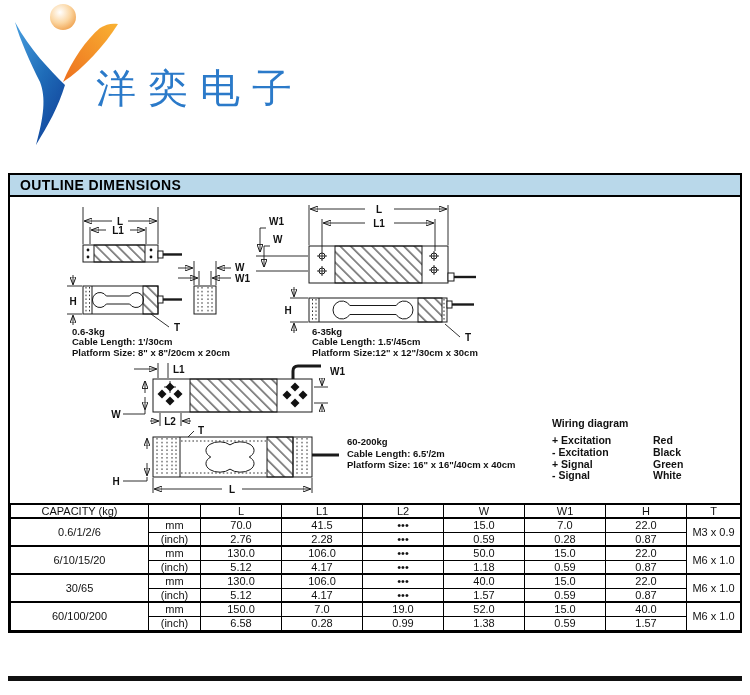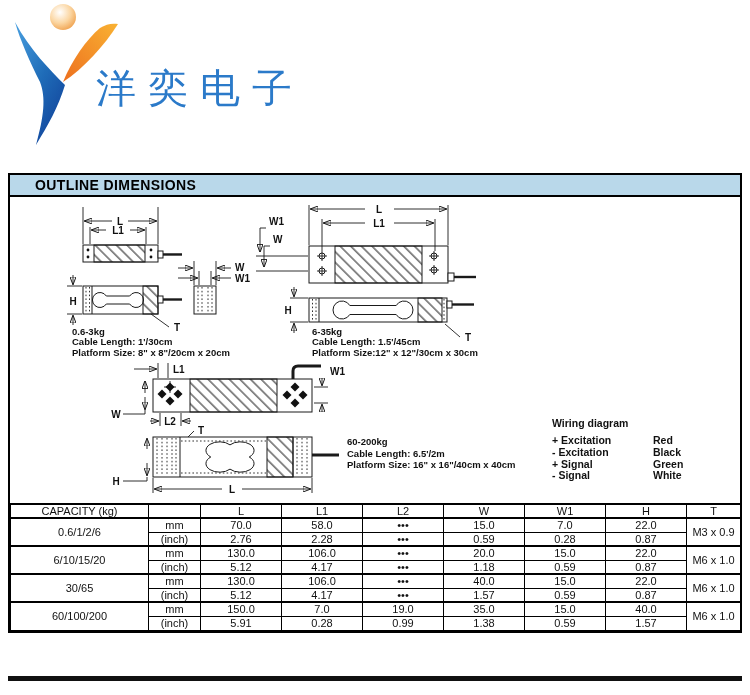--- a/index.html
+++ b/index.html
@@ -17,21 +17,21 @@
     color:#2b7ac9;letter-spacing:12px;white-space:nowrap;font-weight:400;
   }
 
   
   .panel{
     position:absolute;left:8px;top:173px;width:734px;box-sizing:border-box;
     border:2px solid #000;background:#fff;
   }
   .panel-header{
     height:20px;background:#b9d8ea;border-bottom:2px solid #000;
-    display:flex;align-items:center;padding-left:25px;
+    display:flex;align-items:center;padding-left:10px;
   }
   .panel-header span{font-size:14px;font-weight:700;letter-spacing:.4px;color:#000;}
   .draw-area{width:730px;height:306px;position:relative;background:#fff;}
   svg.draw{display:block;width:730px;height:306px;}
 
   
   .draw line,.draw path,.draw rect,.draw circle,.draw polyline{
     stroke:#1a1a1a;fill:none;stroke-width:1;
   }
   .draw .thin{stroke-width:.9;}
@@ -342,21 +342,21 @@
           <th>W1</th>
           <th>H</th>
           <th>T</th>
         </tr>
       </thead>
       <tbody>
         <tr class="grp">
           <td rowspan="2">0.6/1/2/6</td>
           <td>mm</td>
           <td>70.0</td>
-          <td>58.0</td>
+          <td>41.5</td>
           <td>•••</td>
           <td>15.0</td>
           <td>7.0</td>
           <td>22.0</td>
           <td rowspan="2">M3 x 0.9</td>
         </tr>
         <tr>
           <td>(inch)</td>
           <td>2.76</td>
           <td>2.28</td>
@@ -364,21 +364,21 @@
           <td>0.59</td>
           <td>0.28</td>
           <td>0.87</td>
         </tr>
         <tr class="grp">
           <td rowspan="2">6/10/15/20</td>
           <td>mm</td>
           <td>130.0</td>
           <td>106.0</td>
           <td>•••</td>
-          <td>20.0</td>
+          <td>50.0</td>
           <td>15.0</td>
           <td>22.0</td>
           <td rowspan="2">M6 x 1.0</td>
         </tr>
         <tr>
           <td>(inch)</td>
           <td>5.12</td>
           <td>4.17</td>
           <td>•••</td>
           <td>1.18</td>
@@ -404,28 +404,28 @@
           <td>1.57</td>
           <td>0.59</td>
           <td>0.87</td>
         </tr>
         <tr class="grp">
           <td rowspan="2">60/100/200</td>
           <td>mm</td>
           <td>150.0</td>
           <td>7.0</td>
           <td>19.0</td>
-          <td>35.0</td>
+          <td>52.0</td>
           <td>15.0</td>
           <td>40.0</td>
           <td rowspan="2">M6 x 1.0</td>
         </tr>
         <tr>
           <td>(inch)</td>
-          <td>5.91</td>
+          <td>6.58</td>
           <td>0.28</td>
           <td>0.99</td>
           <td>1.38</td>
           <td>0.59</td>
           <td>1.57</td>
         </tr>
       </tbody>
     </table>
   </div>
 

